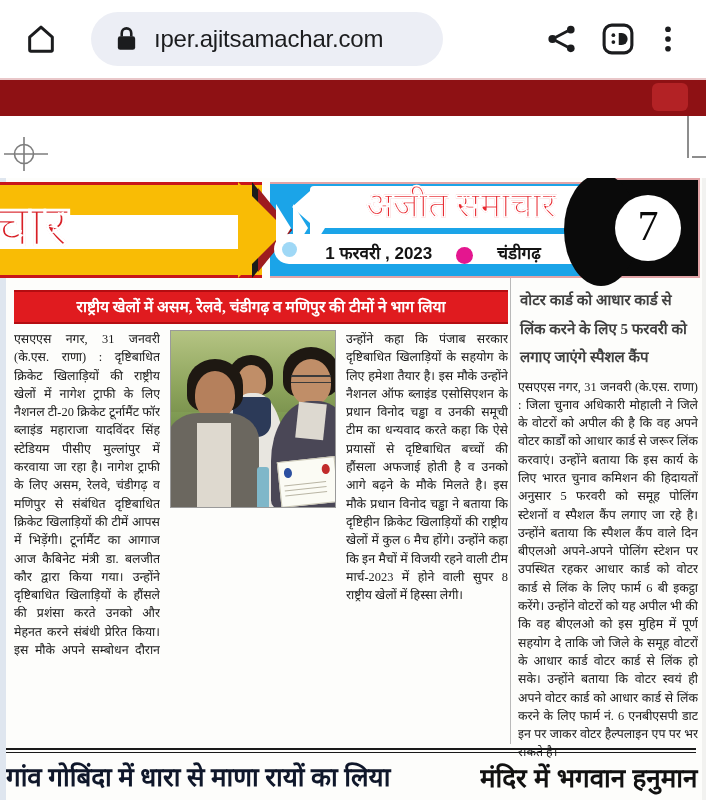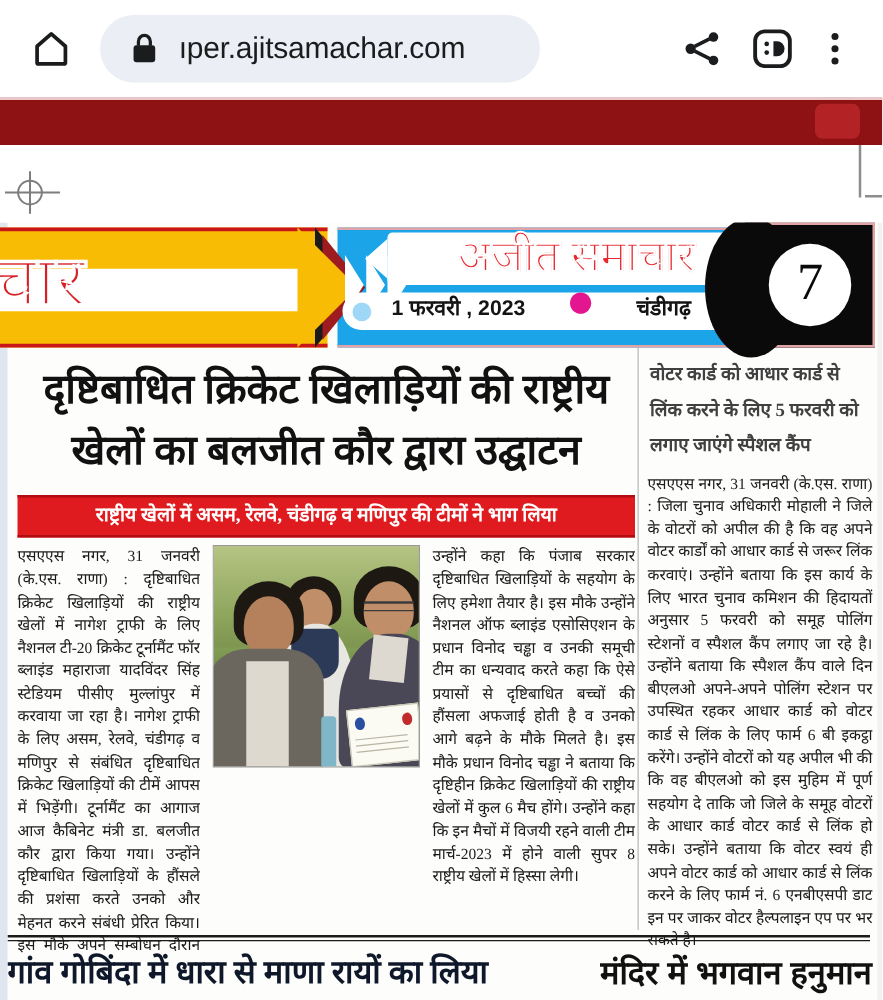--- a/index.html
+++ b/index.html
@@ -13,21 +13,21 @@
   }
 
   
   .browser-bar {
     position: relative;
     width: 706px; height: 78px;
     background: #ffffff;
     display: flex;
     align-items: center;
     padding: 0 16px 0 18px;
-    gap: 2px;
+    gap: 13px;
   }
   .home-btn {
     width: 46px; height: 46px;
     display: flex; align-items: center; justify-content: center;
     flex: 0 0 auto;
   }
   .omnibox {
     flex: 1 1 auto;
     height: 54px;
     margin-left: 14px;
@@ -244,23 +244,23 @@
     -webkit-text-stroke: 0.6px #ffffff;
   }
   .mh-datebar {
     position: absolute;
     left: 274px; top: 56px;
     width: 316px; height: 30px;
     background: #ffffff;
     border-radius: 15px;
     z-index: 7;
     display: flex;
-    align-items: flex-start;
+    align-items: flex-end;
     justify-content: center;
-    gap: 36px;
+    gap: 24px;
   }
   .mh-dot-left {
     position: absolute; left: 282px; top: 64px;
     width: 15px; height: 15px; border-radius: 50%;
     background: #9fd8f6; z-index: 8;
   }
   .mh-dot-right {
     position: absolute; left: 576px; top: 64px;
     width: 15px; height: 15px; border-radius: 50%;
     background: #9fd8f6; z-index: 8;
@@ -577,21 +577,20 @@
       <div class="mh-pagebadge">
         <div class="mh-pagenum">7</div>
       </div>
     </div>
 
     <div class="article-area">
 
       <div class="rule-v" style="left:504px; top:0; height:466px;"></div>
 
       <div class="main-article">
-        <div class="headline">दृष्टिबाधित क्रिकेट खिलाड़ियों की राष्ट्रीय खेलों का बलजीत कौर द्वारा उद्घाटन</div>
         <div class="kicker">राष्ट्रीय खेलों में असम, रेलवे, चंडीगढ़ व मणिपुर की टीमों ने भाग लिया</div>
 
         <div class="body-cols">
 
           <div class="col col-l">एसएएस नगर, 31 जनवरी (के.एस. राणा) : दृष्टिबाधित क्रिकेट खिलाड़ियों की राष्ट्रीय खेलों में नागेश ट्राफी के लिए नैशनल टी-20 क्रिकेट टूर्नामैंट फॉर ब्लाइंड महाराजा यादविंदर सिंह स्टेडियम पीसीए मुल्लांपुर में करवाया जा रहा है। नागेश ट्राफी के लिए असम, रेलवे, चंडीगढ़ व मणिपुर से संबंधित दृष्टिबाधित क्रिकेट खिलाड़ियों की टीमें आपस में भिड़ेंगी। टूर्नामैंट का आगाज आज कैबिनेट मंत्री डा. बलजीत कौर द्वारा किया गया। उन्होंने दृष्टिबाधित खिलाड़ियों के हौंसले की प्रशंसा करते उनको और मेहनत करने संबंधी प्रेरित किया। इस मौके अपने सम्बोधन दौरान कैबिनेट</div>
 
           <div class="col col-m">
             <div class="photo" title="तीन महिलाएं मैदान में सर्टीफिकेट के साथ">
               <div class="grass"></div>
 

